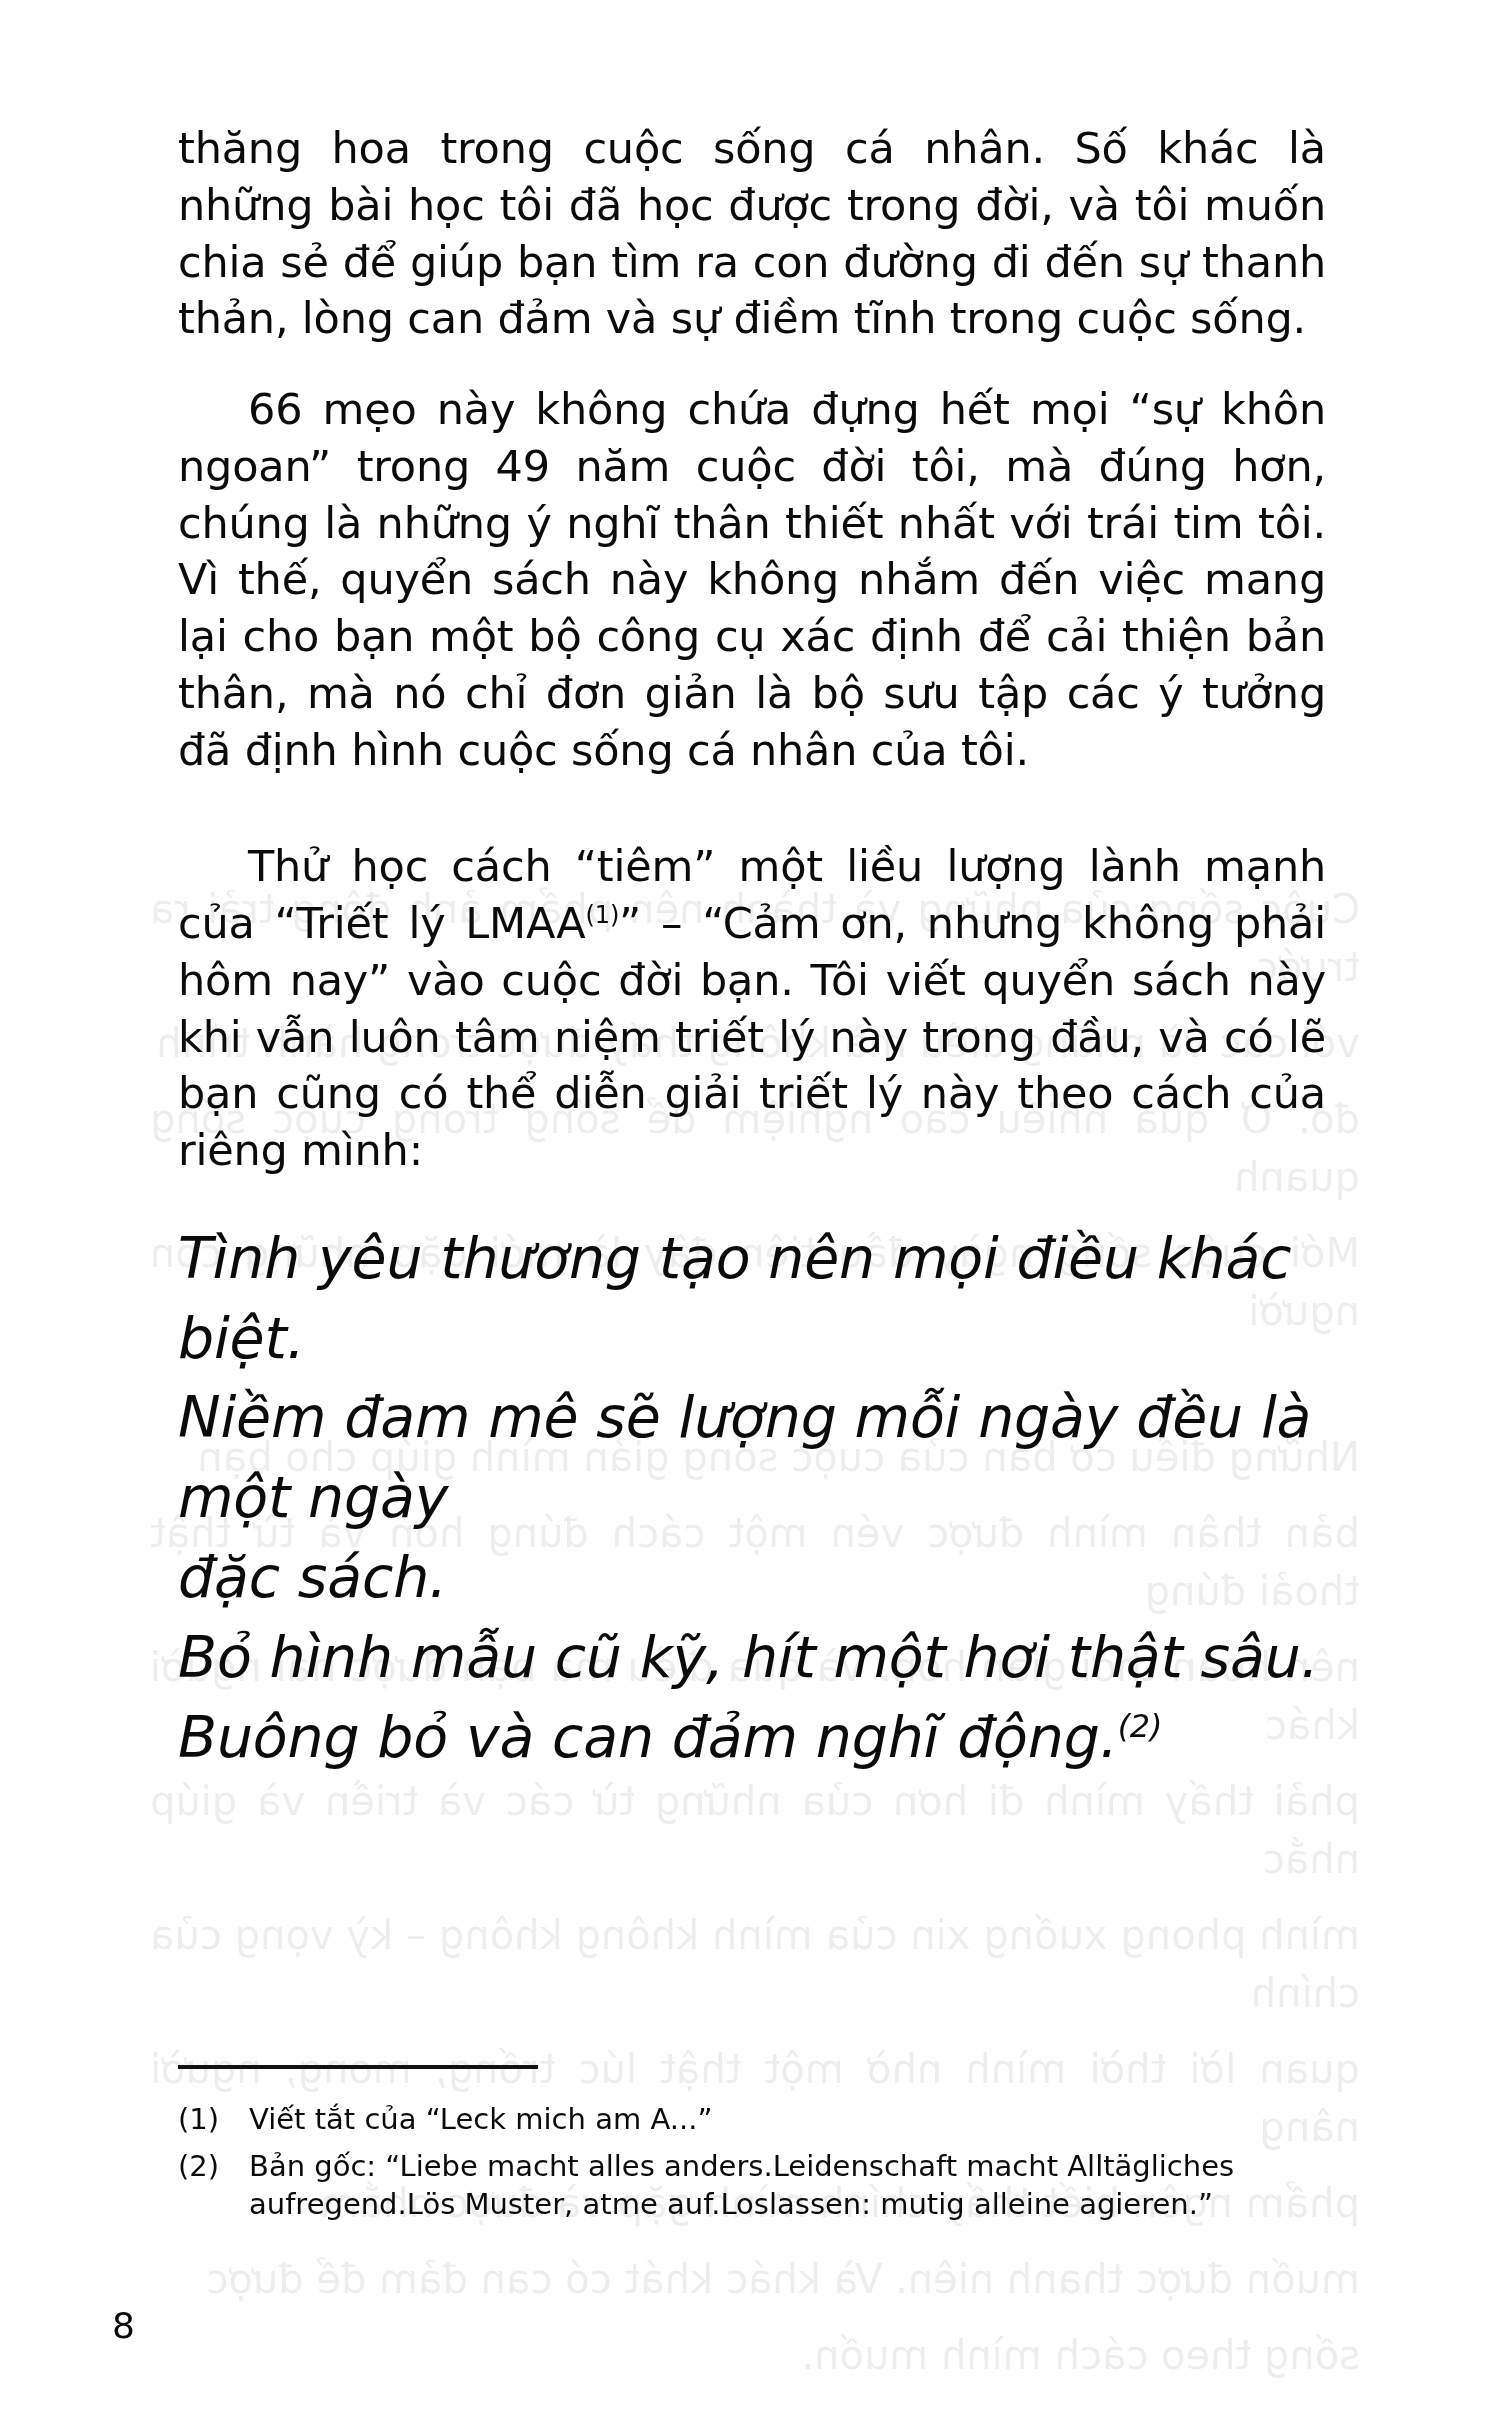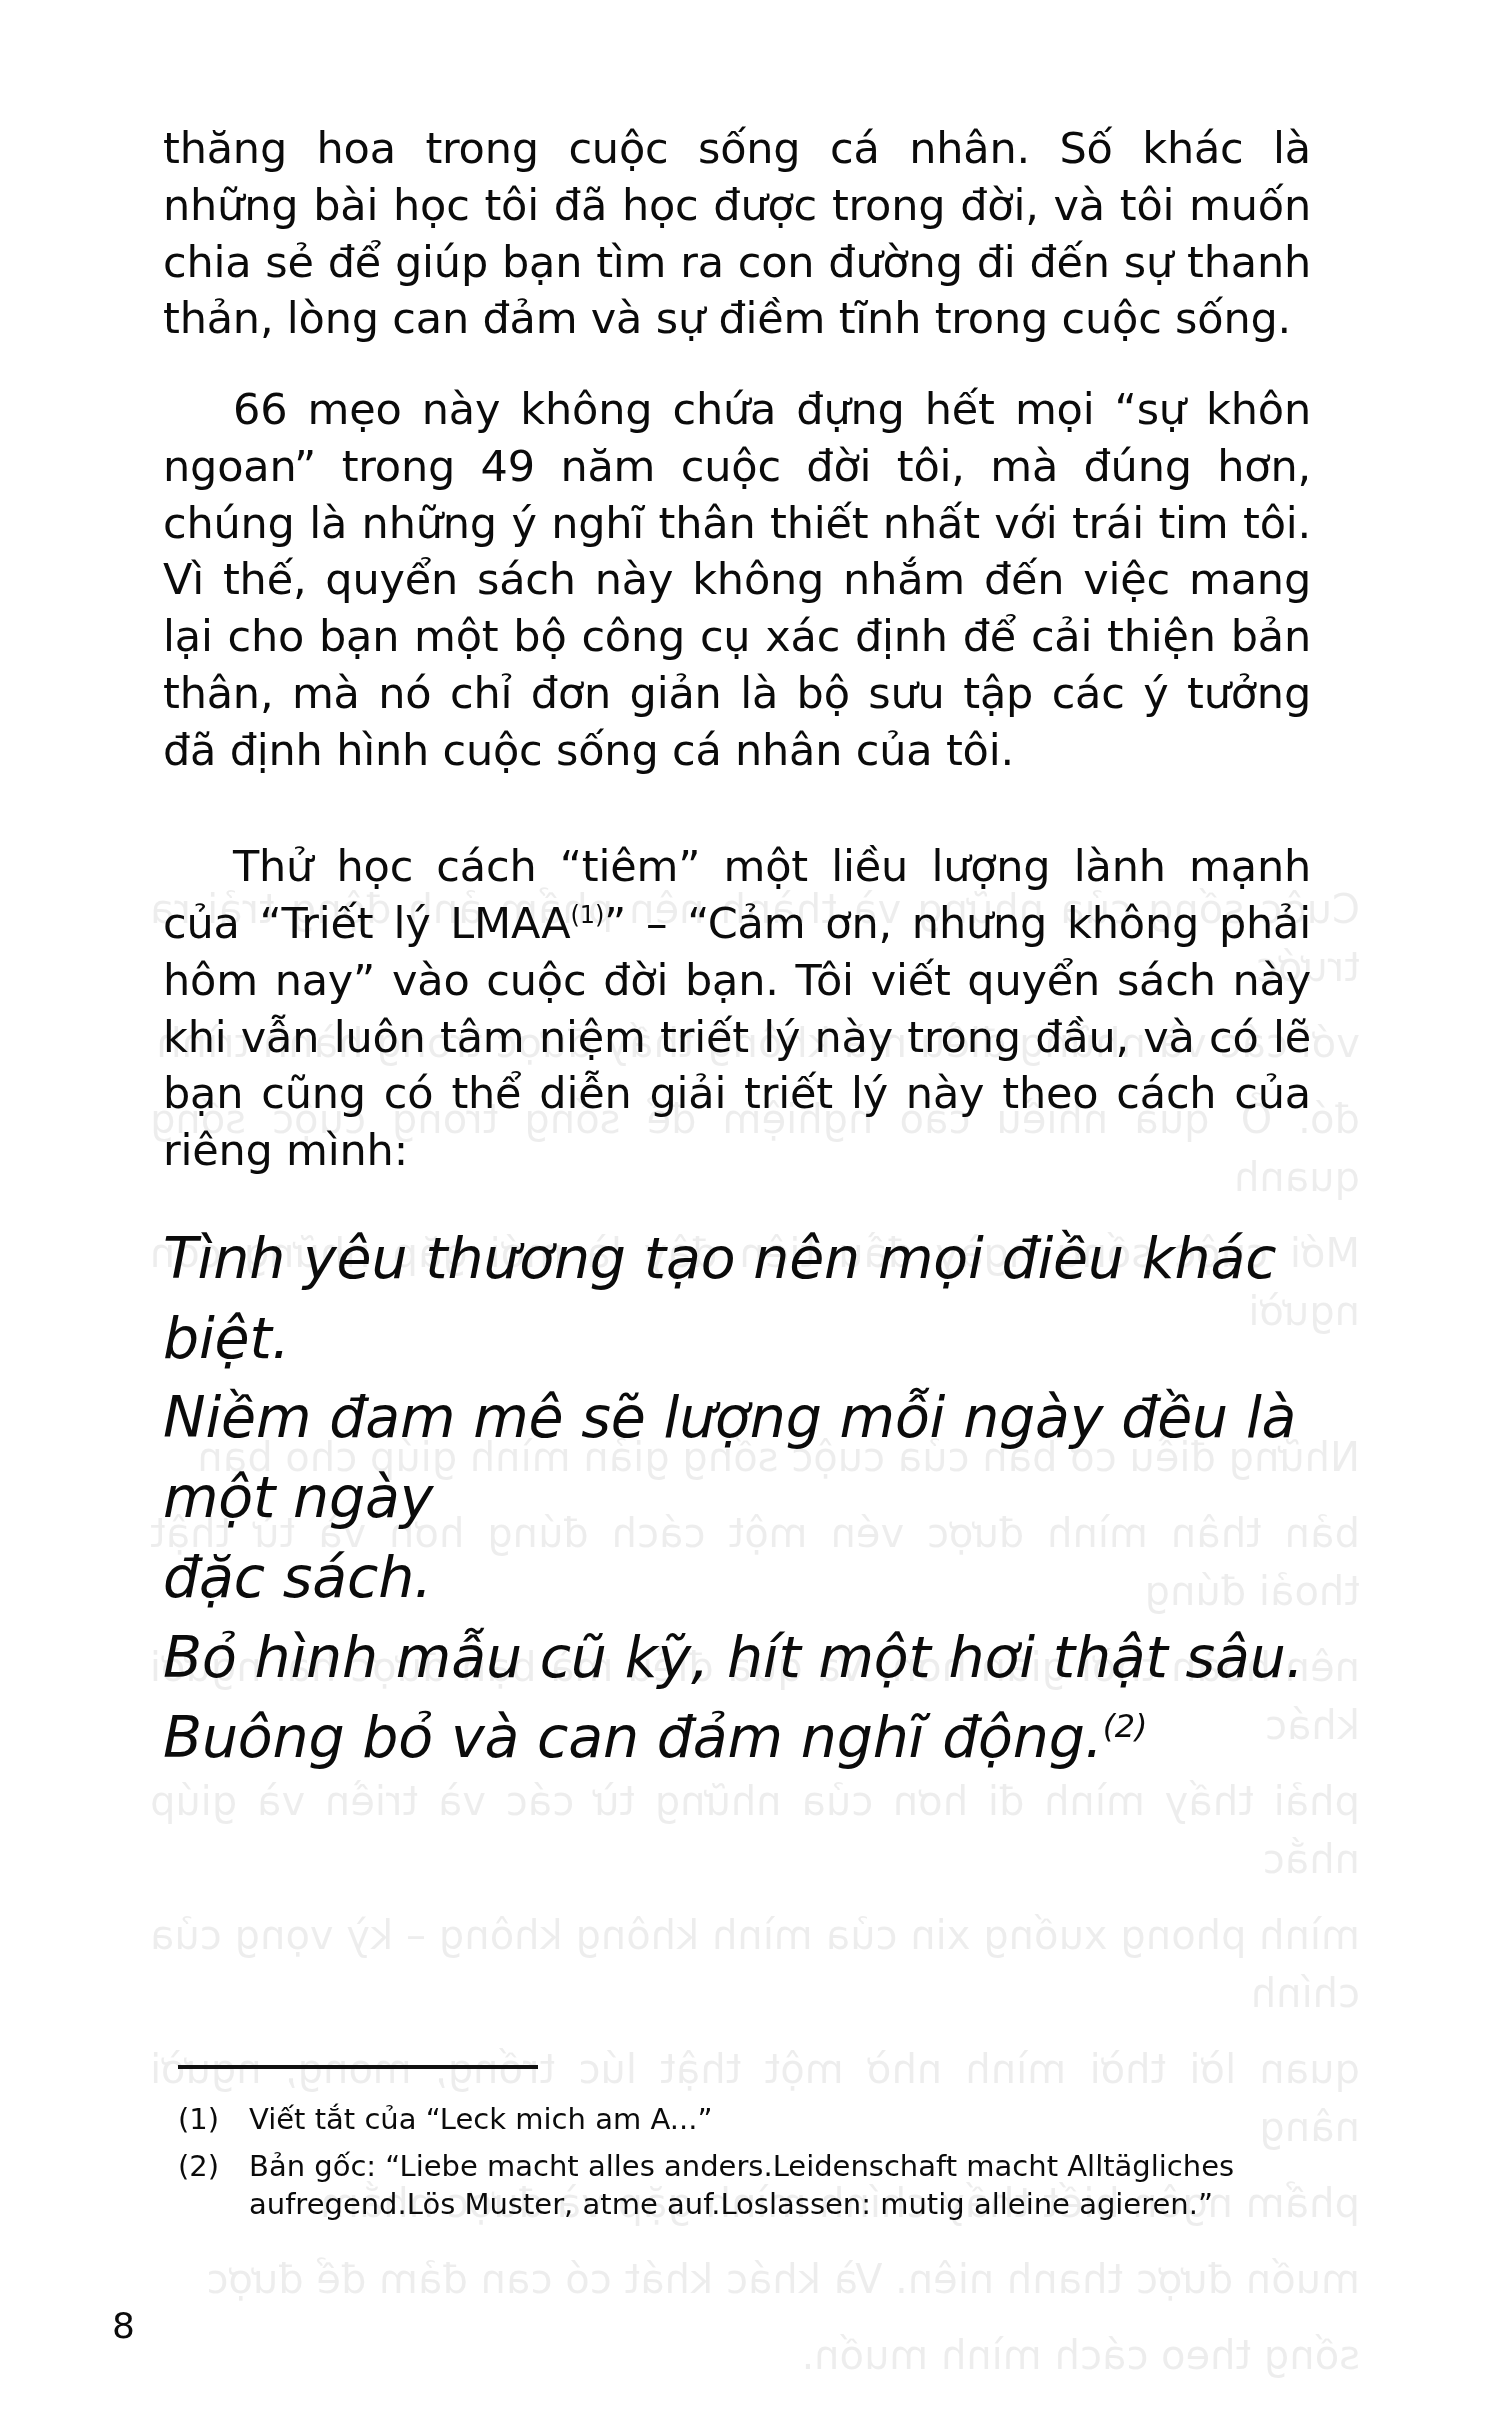--- a/index.html
+++ b/index.html
@@ -17,21 +17,21 @@
   }
   .page {
     position: absolute;
     left: 0; top: 0;
     width: 1496px;
     height: 2420px;
     background: #ffffff;
   }
   .content {
     position: absolute;
-    left: 163px;
+    left: 178px;
     top: 120px;
     width: 1148px;
   }
   p.para {
     margin: 0 0 0 0;
     font-size: 43px;
     line-height: 1.32;
     text-align: justify;
     text-justify: inter-word;
     letter-spacing: -0.2px;

